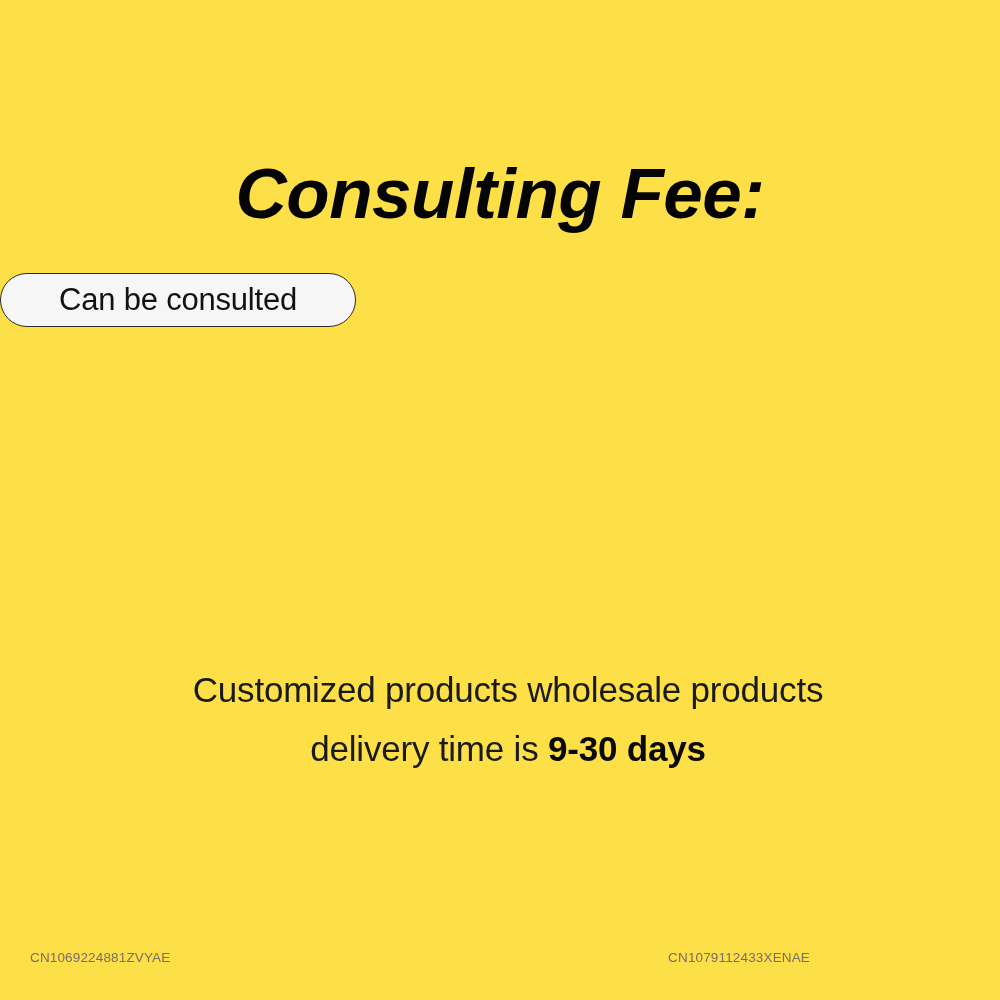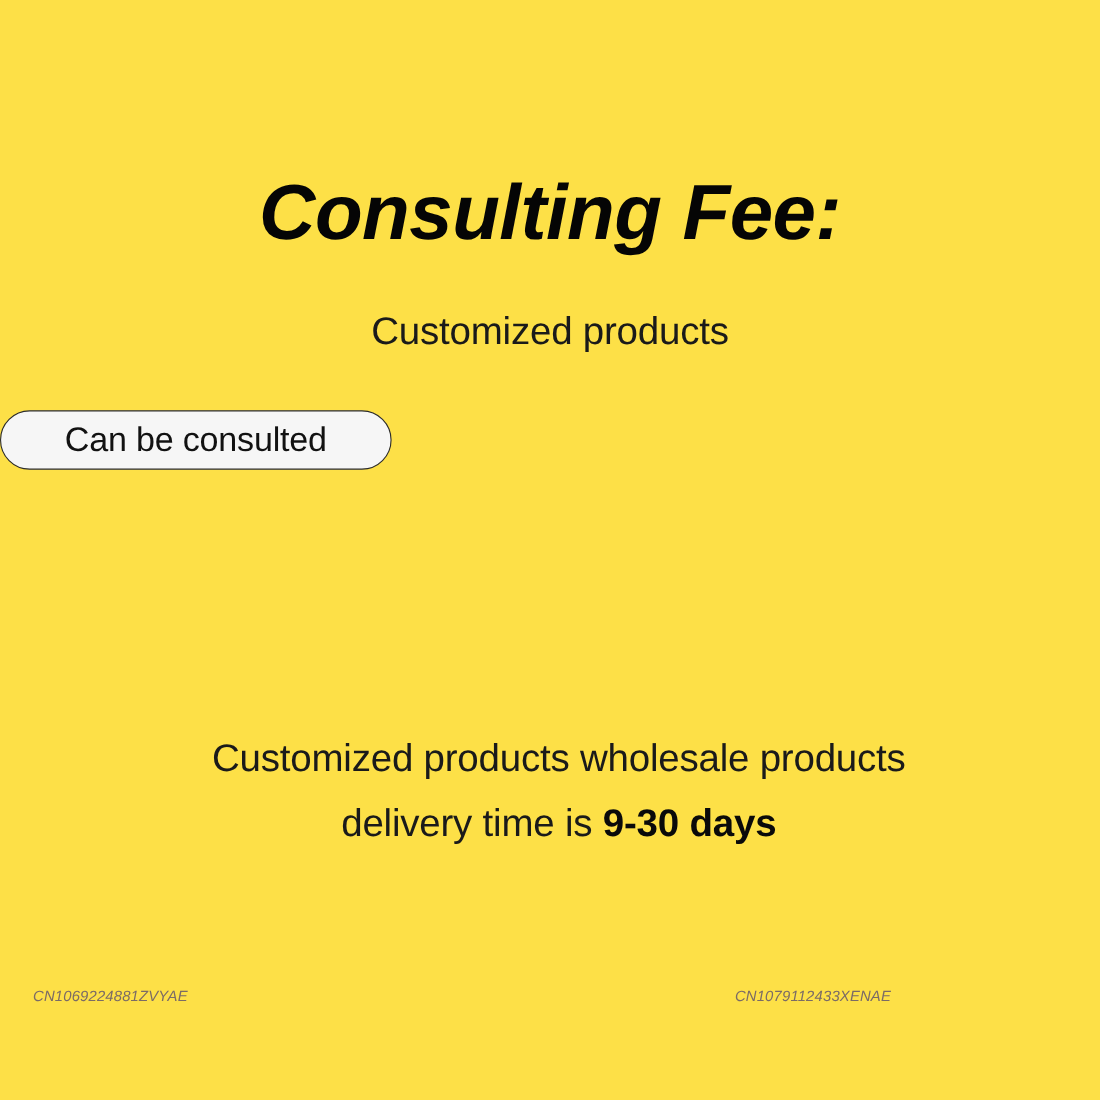--- a/index.html
+++ b/index.html
@@ -90,24 +90,23 @@
     color: #121212;
     letter-spacing: -0.2px;
     white-space: nowrap;
     cursor: pointer;
   }
 
   
   .footer {
     position: absolute;
     left: 0;
-    top: 898px;
+    top: 950px;
     width: 838px;
     height: 30px;
-    font-style: italic;
   }
   .code {
     position: absolute;
     top: 0;
     font-size: 13.5px;
     font-weight: 400;
     letter-spacing: 0.15px;
     color: #7b6b66;
     white-space: nowrap;
   }
@@ -116,21 +115,20 @@
 </style>
 </head>
 <body>
 
 <div class="canvas">
 
   <section class="section section-consulting">
     <h1 class="heading">Consulting Fee:</h1>
 
     <div class="body-lines">
-      <div class="body-line">Customized products</div>
     </div>
 
     <div class="pill-wrap">
       <button class="pill" type="button">Can be consulted</button>
     </div>
   </section>
 
   <section class="section section-delivery">
 
     <div class="body-lines delivery-lines">

